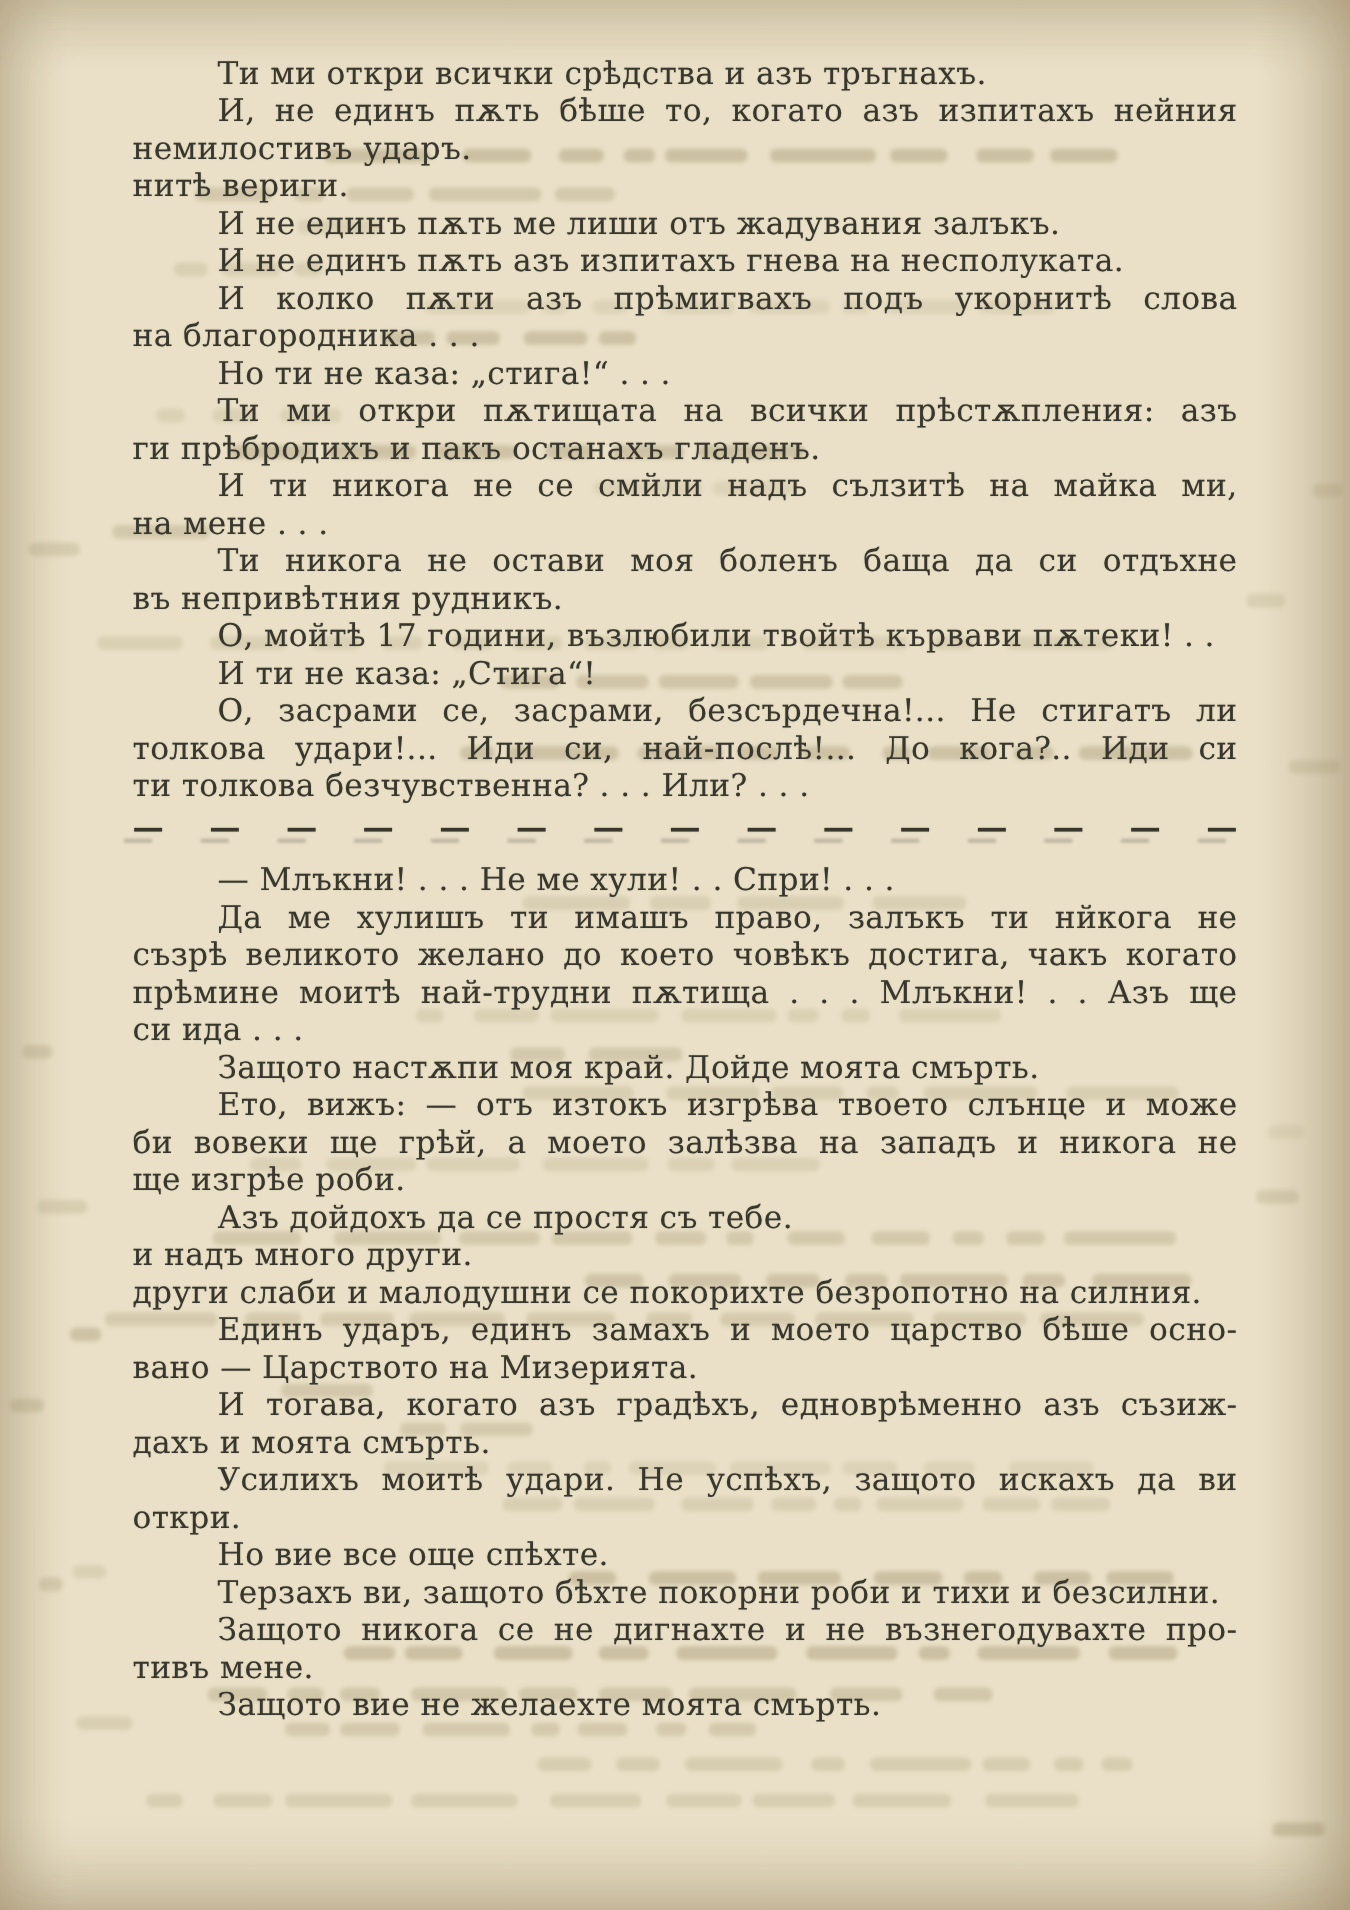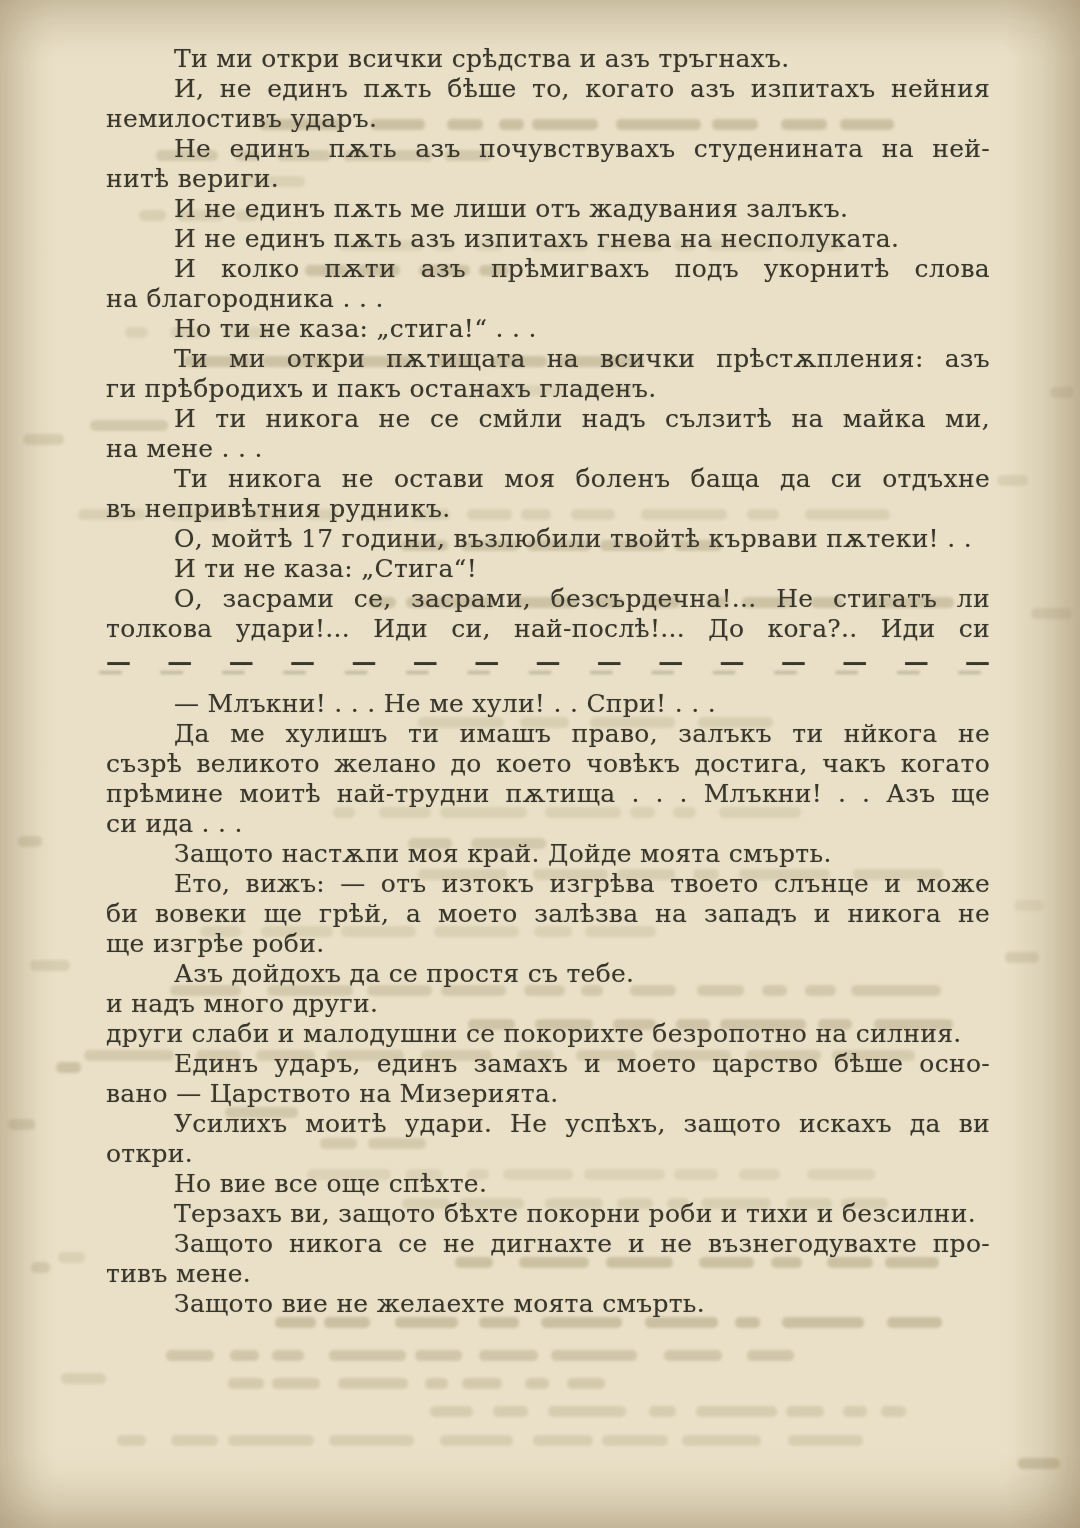--- a/index.html
+++ b/index.html
@@ -115,21 +115,20 @@
     </div>
   <div class="text-column" id="text-column">
       <div class="para">
         <div class="line first last">Ти ми откри всички срѣдства и азъ тръгнахъ.</div>
       </div>
       <div class="para">
         <div class="line first">И, не единъ пѫть бѣше то, когато азъ изпитахъ нейния</div>
         <div class="line last">немилостивъ ударъ.</div>
       </div>
       <div class="para">
-        <div class="line first">Не единъ пѫть азъ почувствувахъ студенината на ней-</div>
         <div class="line last">нитѣ вериги.</div>
       </div>
       <div class="para">
         <div class="line first last">И не единъ пѫть ме лиши отъ жадувания залъкъ.</div>
       </div>
       <div class="para">
         <div class="line first last">И не единъ пѫть азъ изпитахъ гнева на несполуката.</div>
       </div>
       <div class="para">
         <div class="line first">И колко пѫти азъ прѣмигвахъ подъ укорнитѣ слова</div>
@@ -152,20 +151,21 @@
       </div>
       <div class="para">
         <div class="line first last">О, мойтѣ 17 години, възлюбили твойтѣ кървави пѫтеки! . .</div>
       </div>
       <div class="para">
         <div class="line first last">И ти не каза: „Стига“!</div>
       </div>
       <div class="para">
         <div class="line first">О, засрами се, засрами, безсърдечна!... Не стигатъ ли</div>
         <div class="line">толкова удари!... Иди си, най-послѣ!... До кога?.. Иди си</div>
+        <div class="line last">ти толкова безчувственна? . . . Или? . . .</div>
       </div>
       <div class="sep-wrap">
         <div class="line sep sep-echo">— — — — — — — — — — — — — — —</div>
         <div class="line sep">— — — — — — — — — — — — — — —</div>
       </div>
       <div class="para">
         <div class="line first last">— Млъкни! . . . Не ме хули! . . Спри! . . .</div>
       </div>
       <div class="para">
         <div class="line first">Да ме хулишъ ти имашъ право, залъкъ ти нйкога не</div>
@@ -188,20 +188,24 @@
         <div class="line last">и надъ много други.</div>
       </div>
       <div class="para">
         <div class="line last">други слаби и малодушни се покорихте безропотно на силния.</div>
       </div>
       <div class="para">
         <div class="line first">Единъ ударъ, единъ замахъ и моето царство бѣше осно-</div>
         <div class="line last">вано — Царството на Мизерията.</div>
       </div>
       <div class="para">
+        <div class="line first">И тогава, когато азъ градѣхъ, едноврѣменно азъ съзиж-</div>
+        <div class="line last">дахъ и моята смърть.</div>
+      </div>
+      <div class="para">
         <div class="line first">Усилихъ моитѣ удари. Не успѣхъ, защото искахъ да ви</div>
         <div class="line last">откри.</div>
       </div>
       <div class="para">
         <div class="line first last">Но вие все още спѣхте.</div>
       </div>
       <div class="para">
         <div class="line first last">Терзахъ ви, защото бѣхте покорни роби и тихи и безсилни.</div>
       </div>
       <div class="para">

